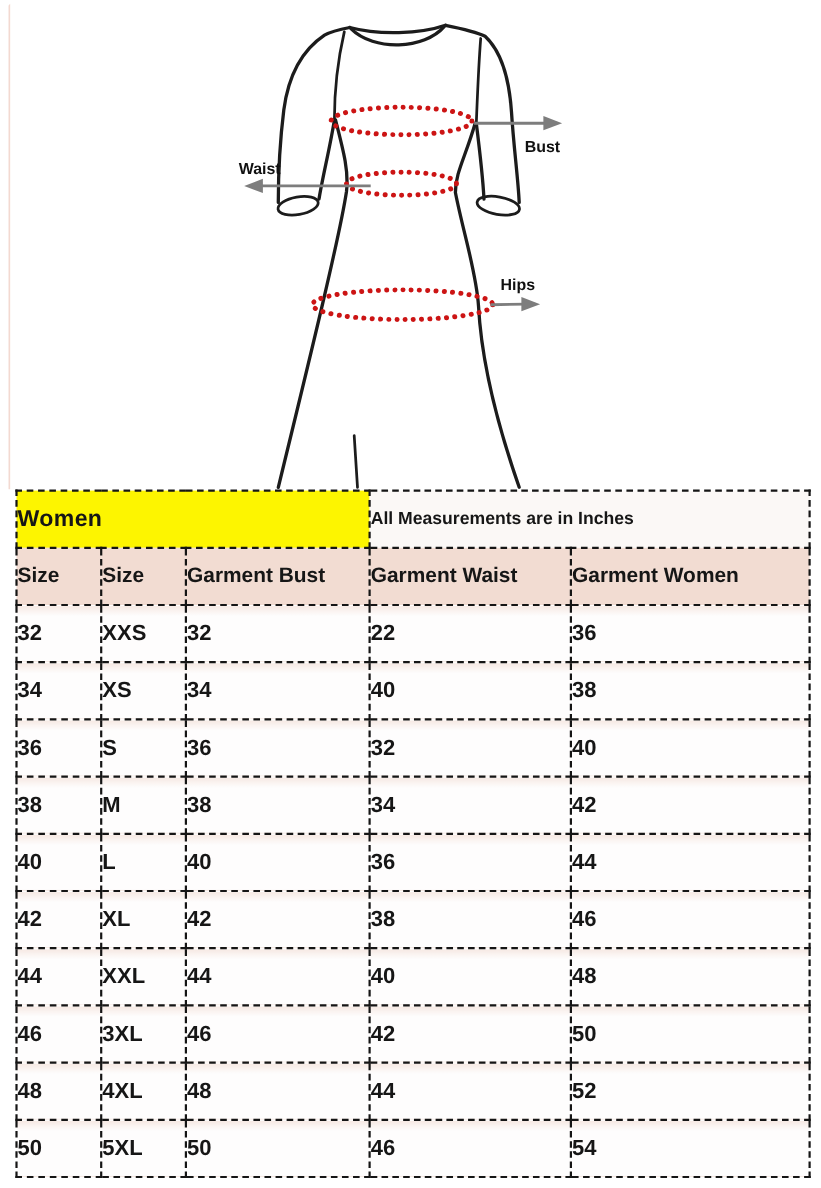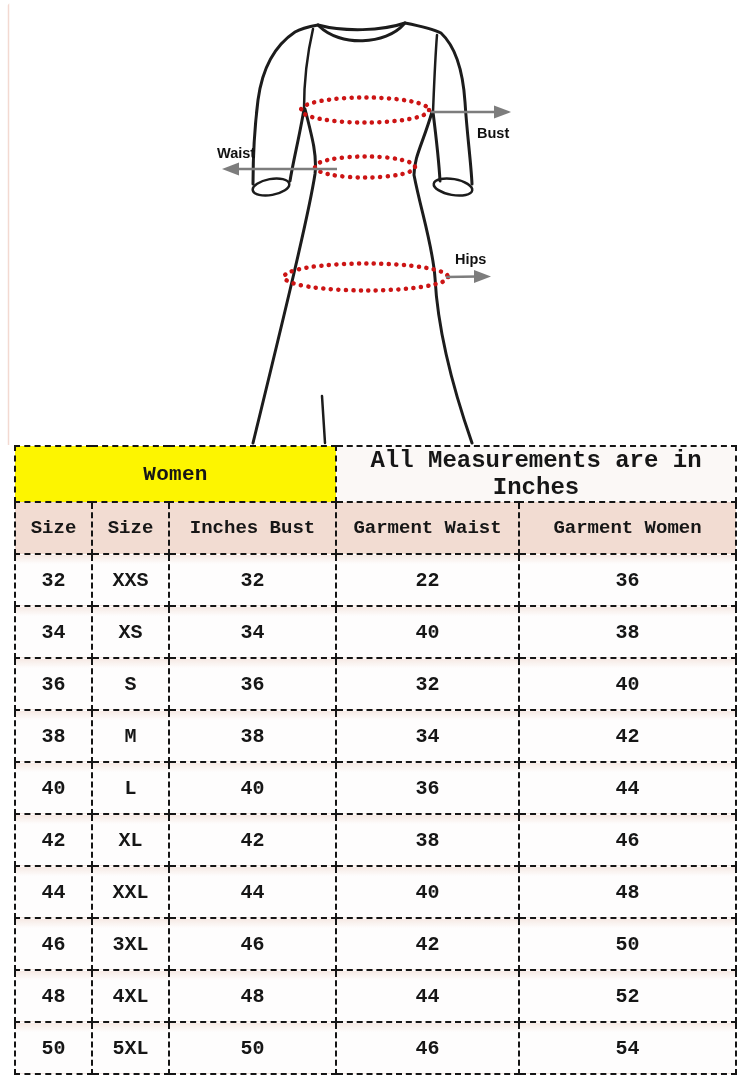--- a/index.html
+++ b/index.html
@@ -18,35 +18,34 @@
     position: absolute;
     top: 445px;
     left: 14px;
     width: 721px;
     border-collapse: collapse;
     table-layout: fixed;
   }
   .size-table tr { height: 52px; }
   .size-table th, .size-table td {
     border: 2px dashed #151515;
-    text-align: center;
+    text-align: left;
     vertical-align: middle;
     padding: 0;
     color: #161616;
     font-weight: bold;
-    font-family: Liberation Mono, monospace;
   }
   .cell-women {
     background: #fdf500;
     font-size: 21px;
     letter-spacing: 0.3px;
   }
   .cell-measurements {
     background: #fbf8f6;
-    font-size: 24px;
+    font-size: 16px;
   }
   .col-header {
     background: #f2dcd2;
     font-size: 19px;
     margin-left: 36px;
   }
   .size-table td {
     font-size: 20px;
     background:
       linear-gradient(180deg, rgba(240,217,207,0.55) 0px, rgba(255,255,255,0) 9px),
@@ -114,21 +113,21 @@
         <col style="width:217px">
     </colgroup>
     <tbody>
         <tr>
       <th class="cell-women" colspan="3">Women</th>
       <th class="cell-measurements" colspan="2">All Measurements are in Inches</th>
     </tr>
     <tr>
       <th class="col-header">Size</th>
       <th class="col-header">Size</th>
-      <th class="col-header">Inches Bust</th>
+      <th class="col-header">Garment Bust</th>
       <th class="col-header">Garment Waist</th>
       <th class="col-header">Garment Women</th>
     </tr>
     <tr>
       <td>32</td>
       <td>XXS</td>
       <td>32</td>
       <td>22</td>
       <td>36</td>
     </tr>

